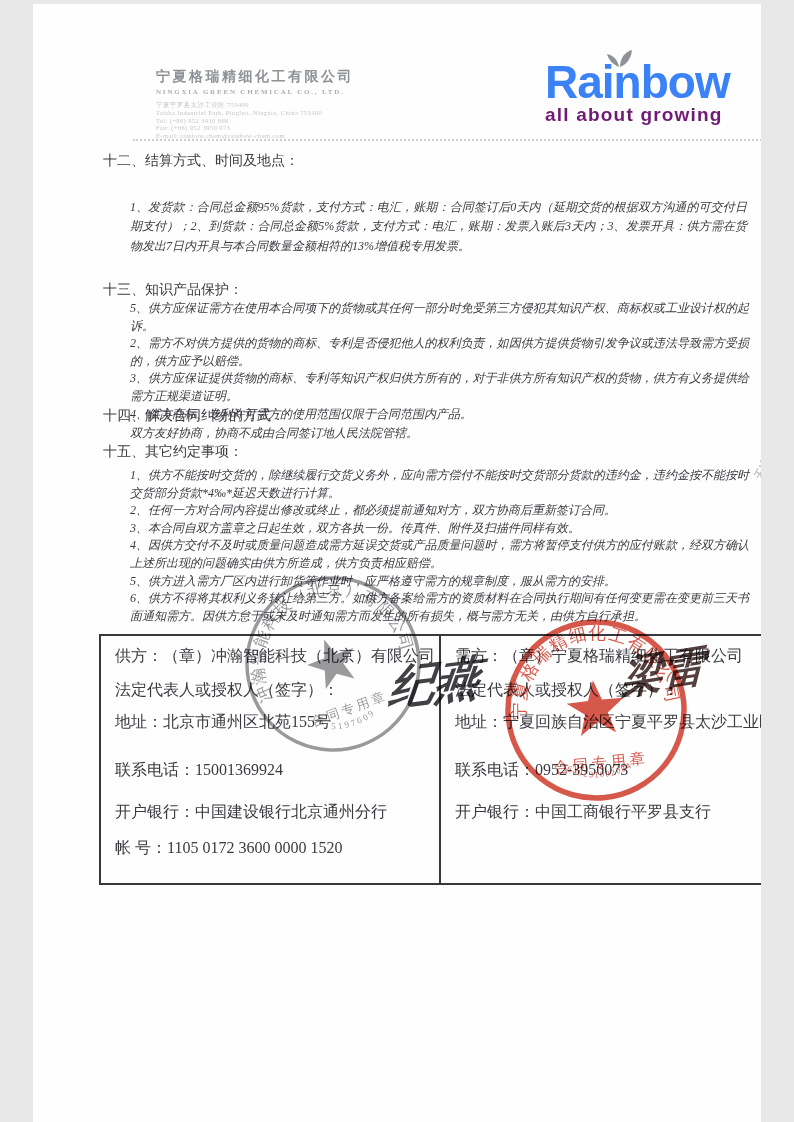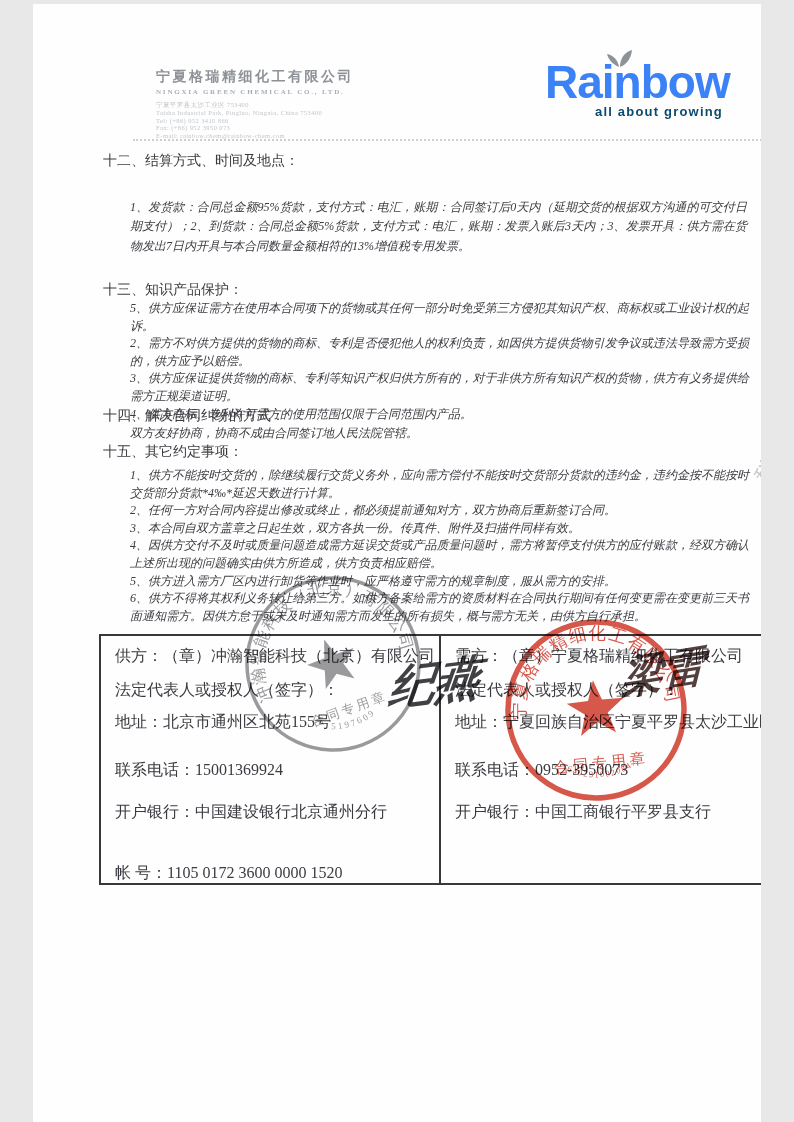--- a/index.html
+++ b/index.html
@@ -8,42 +8,42 @@
     overflow:hidden;font-family:"Liberation Serif","DejaVu Serif",serif;color:#3a3b40;
   }
   .abs{position:absolute;}
   
   .co-cn{left:123px;top:64px;font-size:14px;font-weight:bold;letter-spacing:2.5px;color:#8e9298;}
   .co-en{left:123px;top:84px;font-size:7px;font-weight:bold;letter-spacing:1.8px;color:#a9aeb3;}
   .co-contact{left:123px;top:97px;font-size:6.5px;line-height:7.8px;color:#c2c6ca;letter-spacing:.4px;}
   .logo{left:512px;top:54px;width:232px;}
   .logo-word{font-family:"Liberation Sans","DejaVu Sans",sans-serif;font-size:46px;font-weight:800;
     color:#3b82f6;letter-spacing:-1px;line-height:48px;}
-  .logo-tag{font-family:"Liberation Sans","DejaVu Sans",sans-serif;font-size:13px;font-weight:bold;
-    color:#0c4a6e;letter-spacing:1.2px;text-align:center;margin-top:-2px;padding-right:4px;}
+  .logo-tag{font-family:"Liberation Sans","DejaVu Sans",sans-serif;font-size:19px;font-weight:bold;
+    color:#701a75;letter-spacing:1.2px;text-align:left;margin-top:-2px;padding-right:4px;}
   .leaf{position:absolute;left:62px;top:-8px;}
   .head-rule{left:100px;top:135px;width:640px;border-top:2px dotted #cdced0;height:0;}
   
   .h{font-size:14px;font-weight:normal;}
   .p{font-size:12px;text-align:justify;font-style:italic;}
   .s12h{left:70px;top:148px;}
   .s12b{left:97px;top:194px;width:617px;line-height:19.4px;}
   .s13h{left:70px;top:277px;text-align:center;}
   .s13b{left:97px;top:296px;width:619px;line-height:17.6px;}
   .s14h{left:70px;top:403px;}
   .s14b{left:97px;top:421px;width:619px;}
   .s15h{left:70px;top:439px;}
   .s15b{left:97px;top:463px;width:619px;line-height:17.6px;}
   
   .party-table{left:66px;top:630px;width:671px;height:247px;border:2px solid #37383c;display:flex;}
   .cell{position:relative;height:100%;}
   .cell.left{width:338px;border-right:2px solid #37383c;}
   .cell.right{flex:1;}
   .trow{position:absolute;left:14px;right:6px;font-size:16px;white-space:nowrap;}
-  .r1{top:10px;} .r2{top:44px;} .r3{top:76px;} .r4{top:124px;} .r5{top:166px;} .r6{top:227px;}
+  .r1{top:10px;} .r2{top:44px;} .r3{top:76px;} .r4{top:124px;} .r5{top:166px;} .r6{top:202px;}
   
   .stamp{position:absolute;mix-blend-mode:multiply;pointer-events:none;}
   .stamp text{font-family:"Liberation Serif","DejaVu Serif",serif;}
   .seal-supplier{left:205px;top:565px;opacity:.68;color:#6b6b70;transform:rotate(-20deg);}
   .seal-buyer{left:466px;top:609px;opacity:.85;color:#d03a2b;transform:rotate(-6deg);}
   .seal-edge-red{left:728px;top:612px;opacity:.8;color:#d03a2b;transform:rotate(-100deg);}
   .seam{position:absolute;color:#8b8b90;opacity:.5;mix-blend-mode:multiply;
         font-family:"Liberation Serif","DejaVu Serif",serif;}
   .seam1{left:734px;top:446px;font-size:22px;transform:rotate(-55deg);}
   .seam2{left:753px;top:498px;font-size:18px;transform:rotate(-60deg);}

